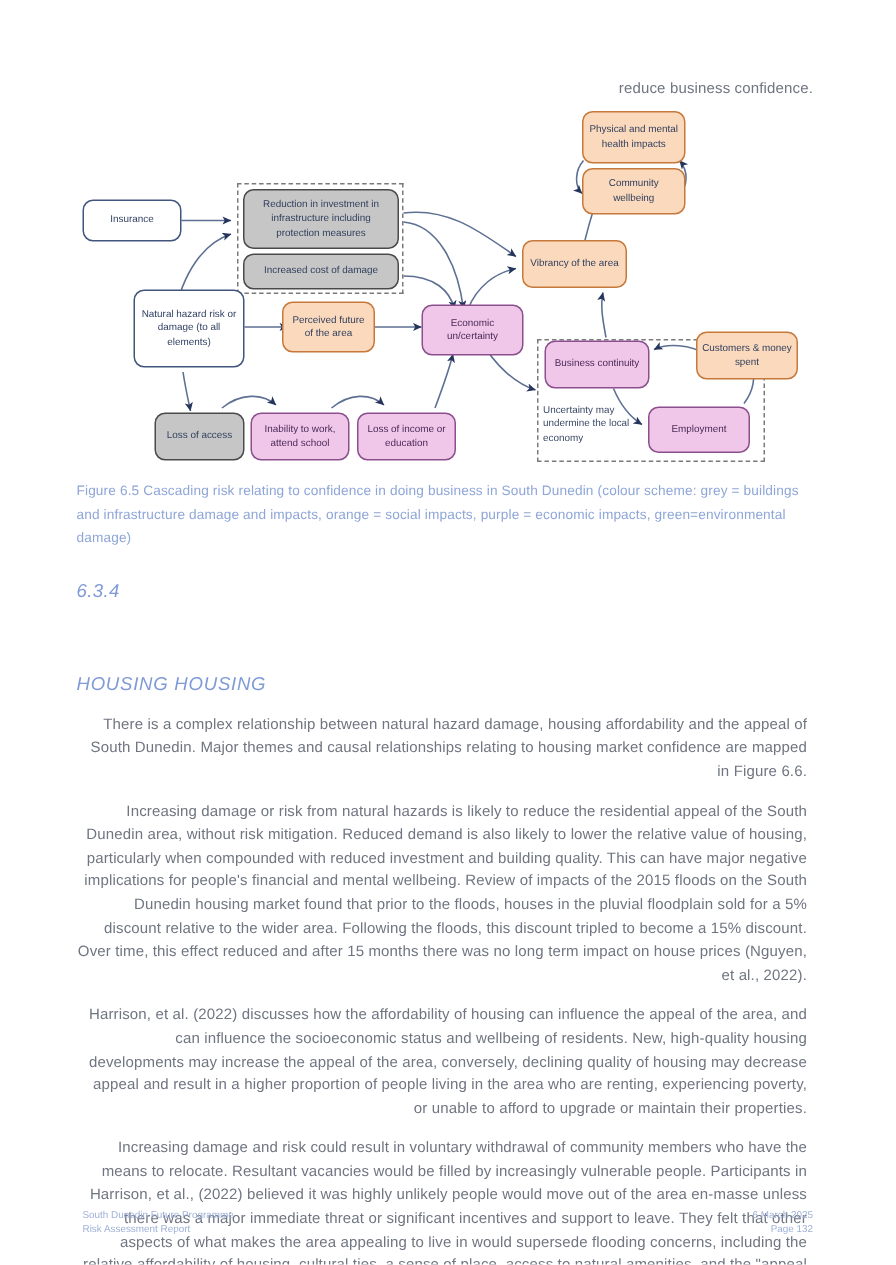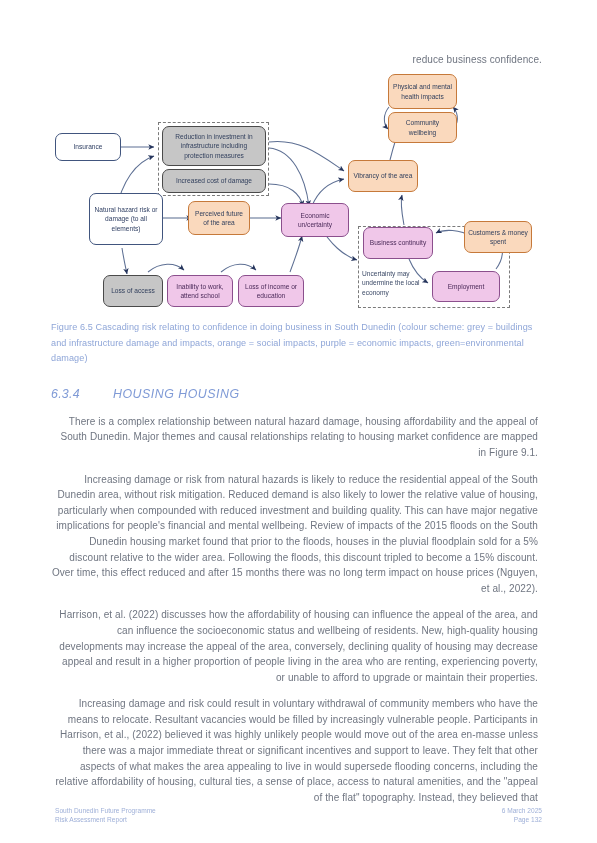--- a/index.html
+++ b/index.html
@@ -236,28 +236,28 @@
       <span>Employment</span>
     </div>
 
     <div class="grouplabel" style="left:362px; top:203px; width:66px;">Uncertainty may undermine the local economy</div>
   </div>
 
   <div style="position:absolute; left:51px; top:320px; width:487px;">
 
     <p class="caption">Figure 6.5 Cascading risk relating to confidence in doing business in South Dunedin (colour scheme: grey = buildings and infrastructure damage and impacts, orange = social impacts, purple = economic impacts, green=environmental damage)</p>
 
-    <div class="sec-head" style="margin-top:20px;">
+    <div class="sec-head" style="margin-top:20px;flex-direction:column;">
       <span class="sec-num">6.3.4</span>
       <span class="sec-title">HOUSING HOUSING</span>
     </div>
 
     <div style="height:13px;"></div>
 
-    <p class="body-text">There is a complex relationship between natural hazard damage, housing affordability and the appeal of South Dunedin. Major themes and causal relationships relating to housing market confidence are mapped in Figure 9.1.</p>
+    <p class="body-text">There is a complex relationship between natural hazard damage, housing affordability and the appeal of South Dunedin. Major themes and causal relationships relating to housing market confidence are mapped in Figure 6.6.</p>
     <p class="body-text">Increasing damage or risk from natural hazards is likely to reduce the residential appeal of the South Dunedin area, without risk mitigation. Reduced demand is also likely to lower the relative value of housing, particularly when compounded with reduced investment and building quality. This can have major negative implications for people's financial and mental wellbeing. Review of impacts of the 2015 floods on the South Dunedin housing market found that prior to the floods, houses in the pluvial floodplain sold for a 5% discount relative to the wider area. Following the floods, this discount tripled to become a 15% discount. Over time, this effect reduced and after 15 months there was no long term impact on house prices (Nguyen, et al., 2022).</p>
     <p class="body-text">Harrison, et al. (2022) discusses how the affordability of housing can influence the appeal of the area, and can influence the socioeconomic status and wellbeing of residents. New, high-quality housing developments may increase the appeal of the area, conversely, declining quality of housing may decrease appeal and result in a higher proportion of people living in the area who are renting, experiencing poverty, or unable to afford to upgrade or maintain their properties.</p>
     <p class="body-text">Increasing damage and risk could result in voluntary withdrawal of community members who have the means to relocate. Resultant vacancies would be filled by increasingly vulnerable people. Participants in Harrison, et al., (2022) believed it was highly unlikely people would move out of the area en-masse unless there was a major immediate threat or significant incentives and support to leave. They felt that other aspects of what makes the area appealing to live in would supersede flooding concerns, including the relative affordability of housing, cultural ties, a sense of place, access to natural amenities, and the "appeal of the flat" topography. Instead, they believed that</p>
   </div>
 
   <div class="footer">
     <div class="left">
       <div>South Dunedin Future Programme</div>
       <div>Risk Assessment Report</div>
     </div>

